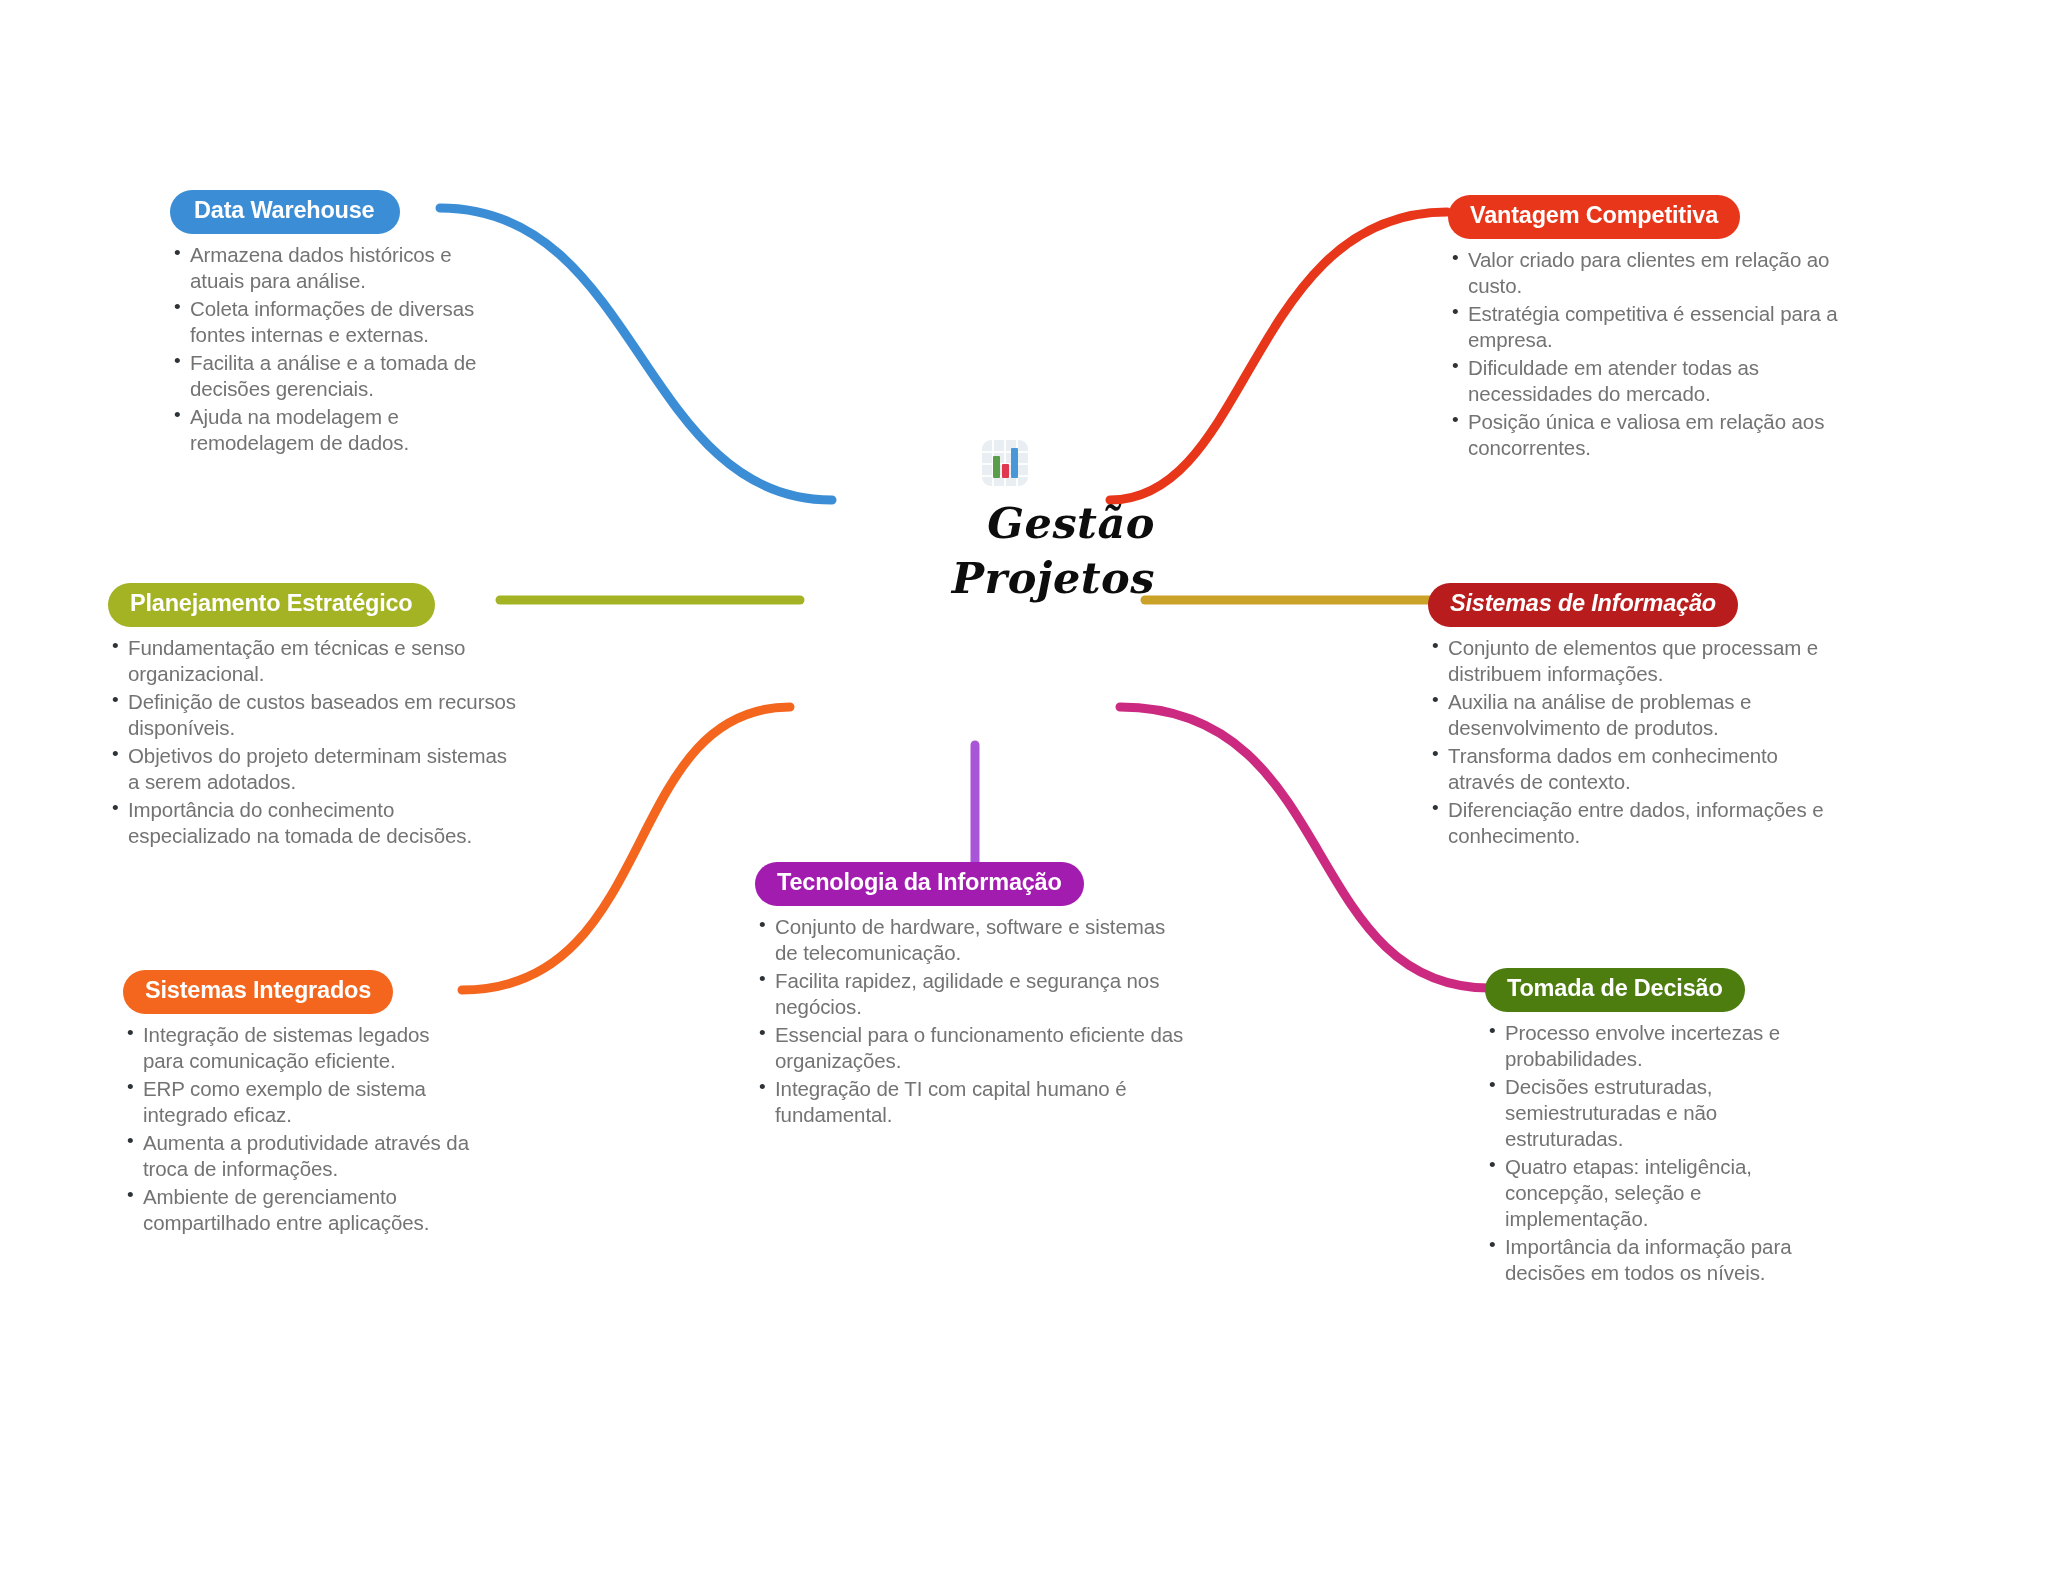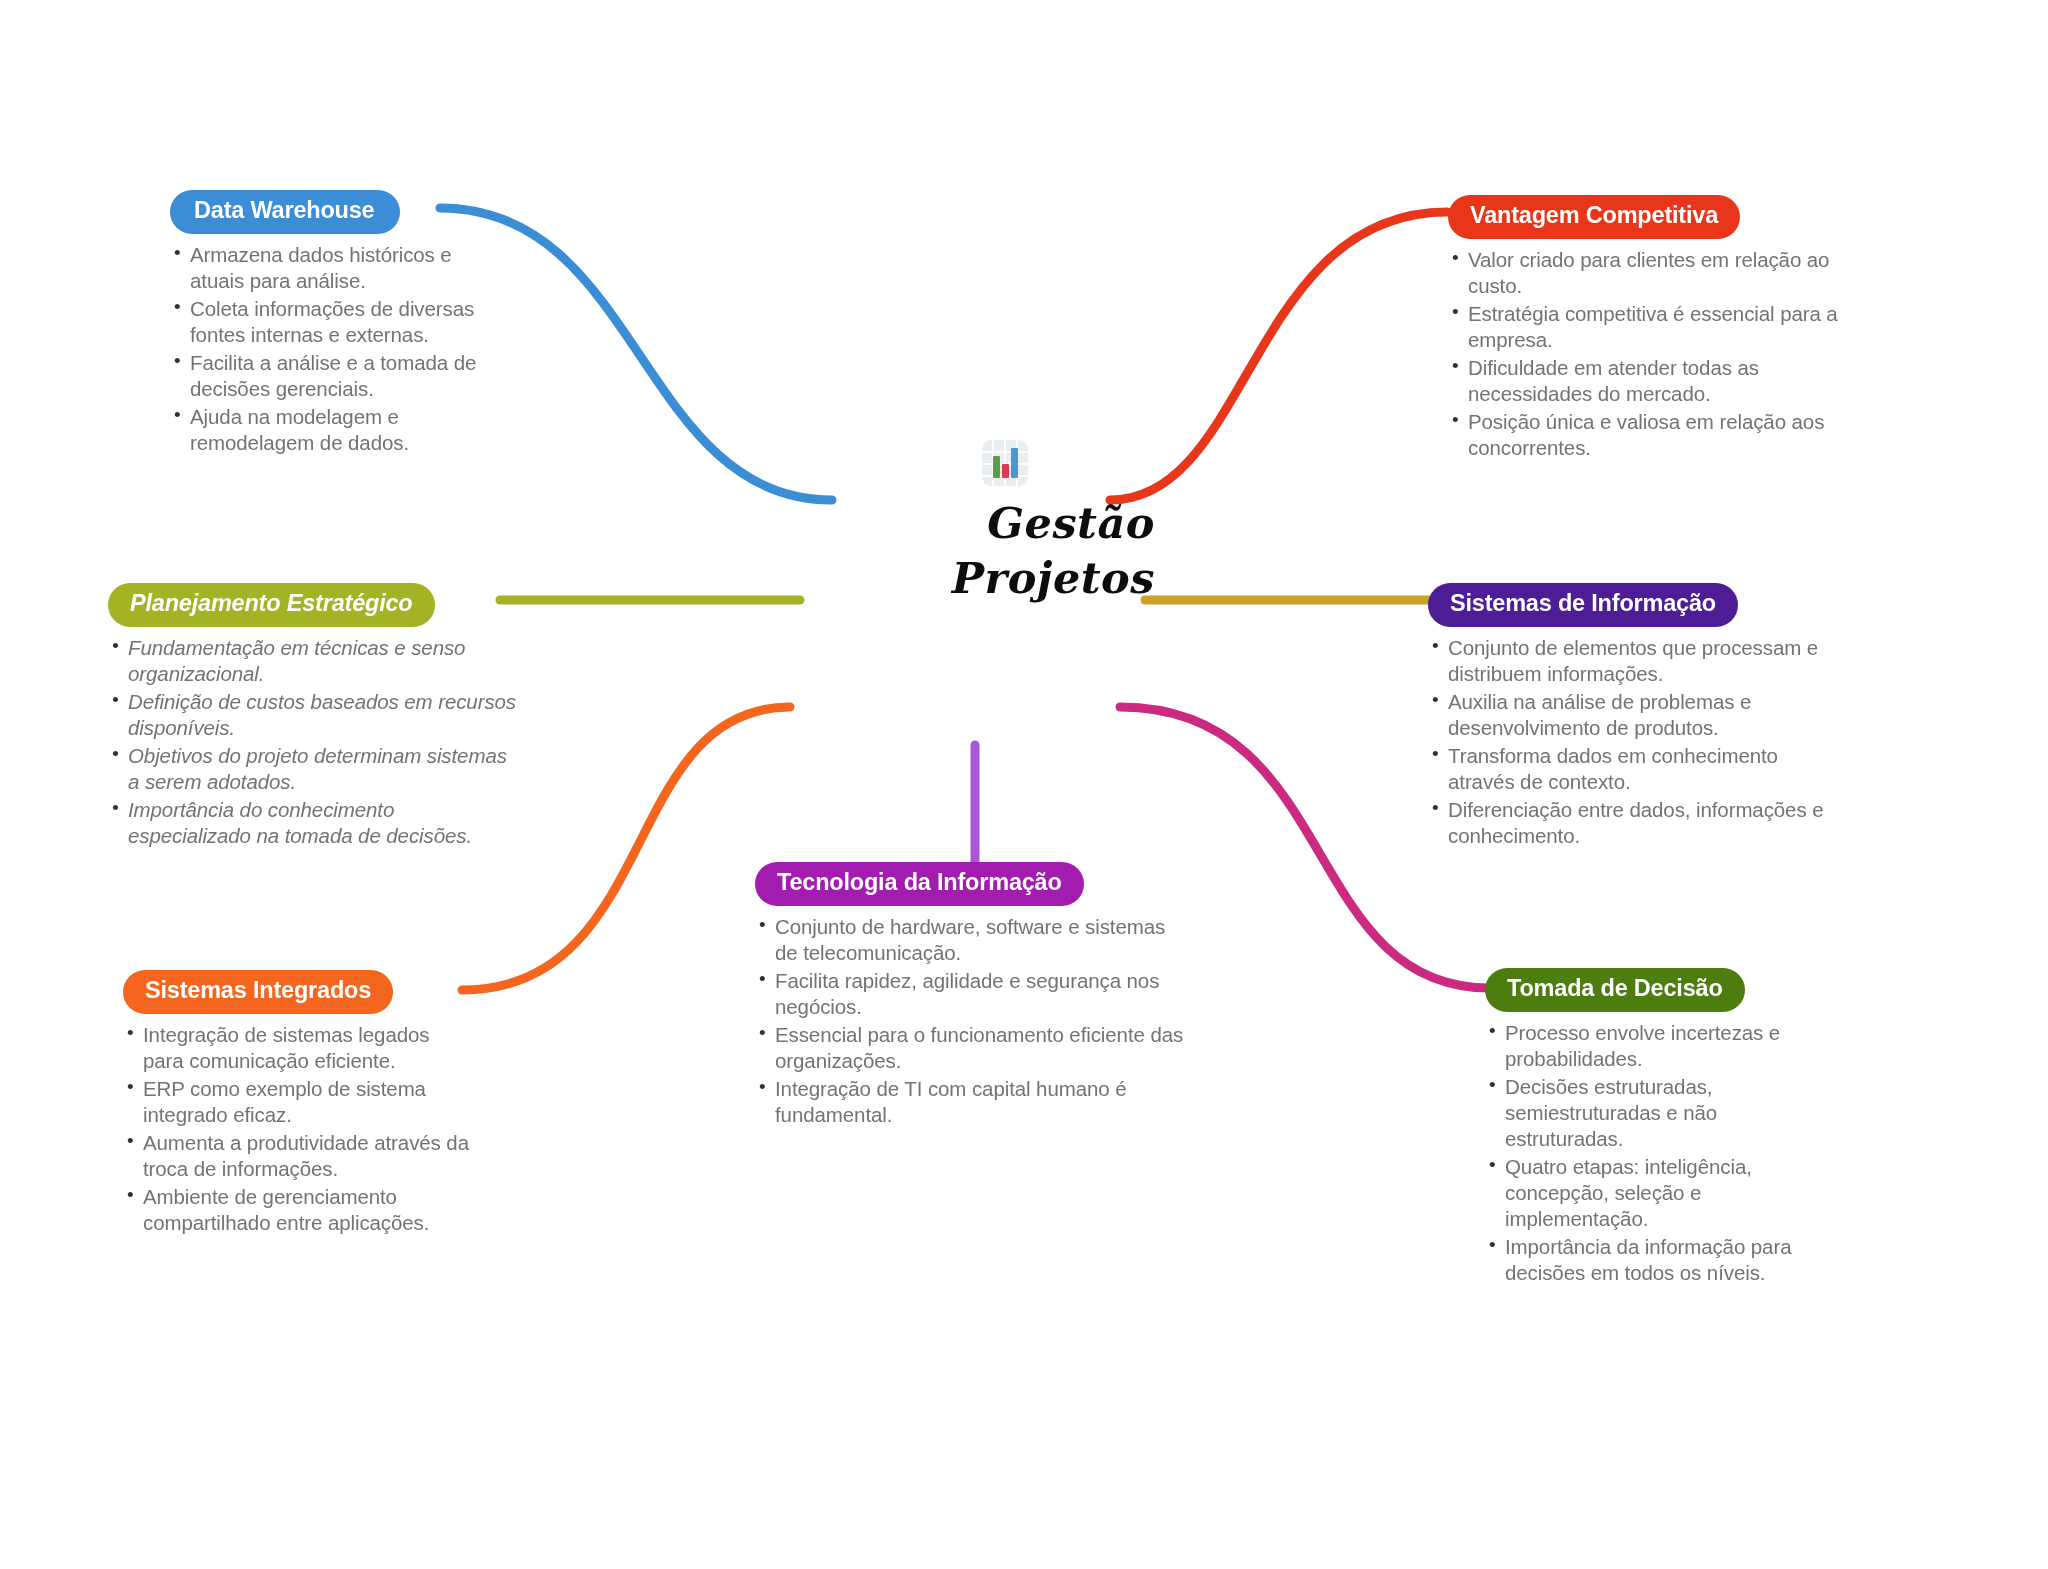--- a/index.html
+++ b/index.html
@@ -77,21 +77,21 @@
     content:"\2022";
     position:absolute;
     left:4px;top:-1px;
     font-size:19px;
     color:#2e3338;
   }
 
   
   #b-datawarehouse{left:170px;top:190px;width:330px;}
   #b-vantagem{left:1448px;top:195px;width:390px;}
-  #b-planejamento{left:108px;top:583px;width:410px;font-style:italic;}
+  #b-planejamento{left:108px;top:583px;width:410px;}
   #b-sistemasinfo{left:1428px;top:583px;width:420px;}
   #b-integrados{left:123px;top:970px;width:350px;}
   #b-tecnologia{left:755px;top:862px;width:430px;}
   #b-tomada{left:1485px;top:968px;width:330px;}
 
   #b-datawarehouse .pill{padding-left:24px;padding-right:26px;}
 </style>
 </head>
 <body>
 
@@ -151,21 +151,21 @@
     <div class="pill-row"><span class="pill" style="background: rgb(164, 179, 36);">Planejamento Estratégico</span></div>
     <ul class="bullets">
       <li>Fundamentação em técnicas e senso organizacional.</li>
       <li>Definição de custos baseados em recursos disponíveis.</li>
       <li>Objetivos do projeto determinam sistemas a serem adotados.</li>
       <li>Importância do conhecimento especializado na tomada de decisões.</li>
     </ul>
   </div>
 
   <div class="branch" id="b-sistemasinfo">
-    <div class="pill-row"><span class="pill" style="background: #4c1d95;">Sistemas de Informação</span></div>
+    <div class="pill-row"><span class="pill" style="background: #b91c1c; font-style: italic;">Sistemas de Informação</span></div>
     <ul class="bullets">
       <li>Conjunto de elementos que processam e distribuem informações.</li>
       <li>Auxilia na análise de problemas e desenvolvimento de produtos.</li>
       <li>Transforma dados em conhecimento através de contexto.</li>
       <li>Diferenciação entre dados, informações e conhecimento.</li>
     </ul>
   </div>
 
   <div class="branch" id="b-integrados">
     <div class="pill-row"><span class="pill" style="background: rgb(244, 102, 30);">Sistemas Integrados</span></div>

